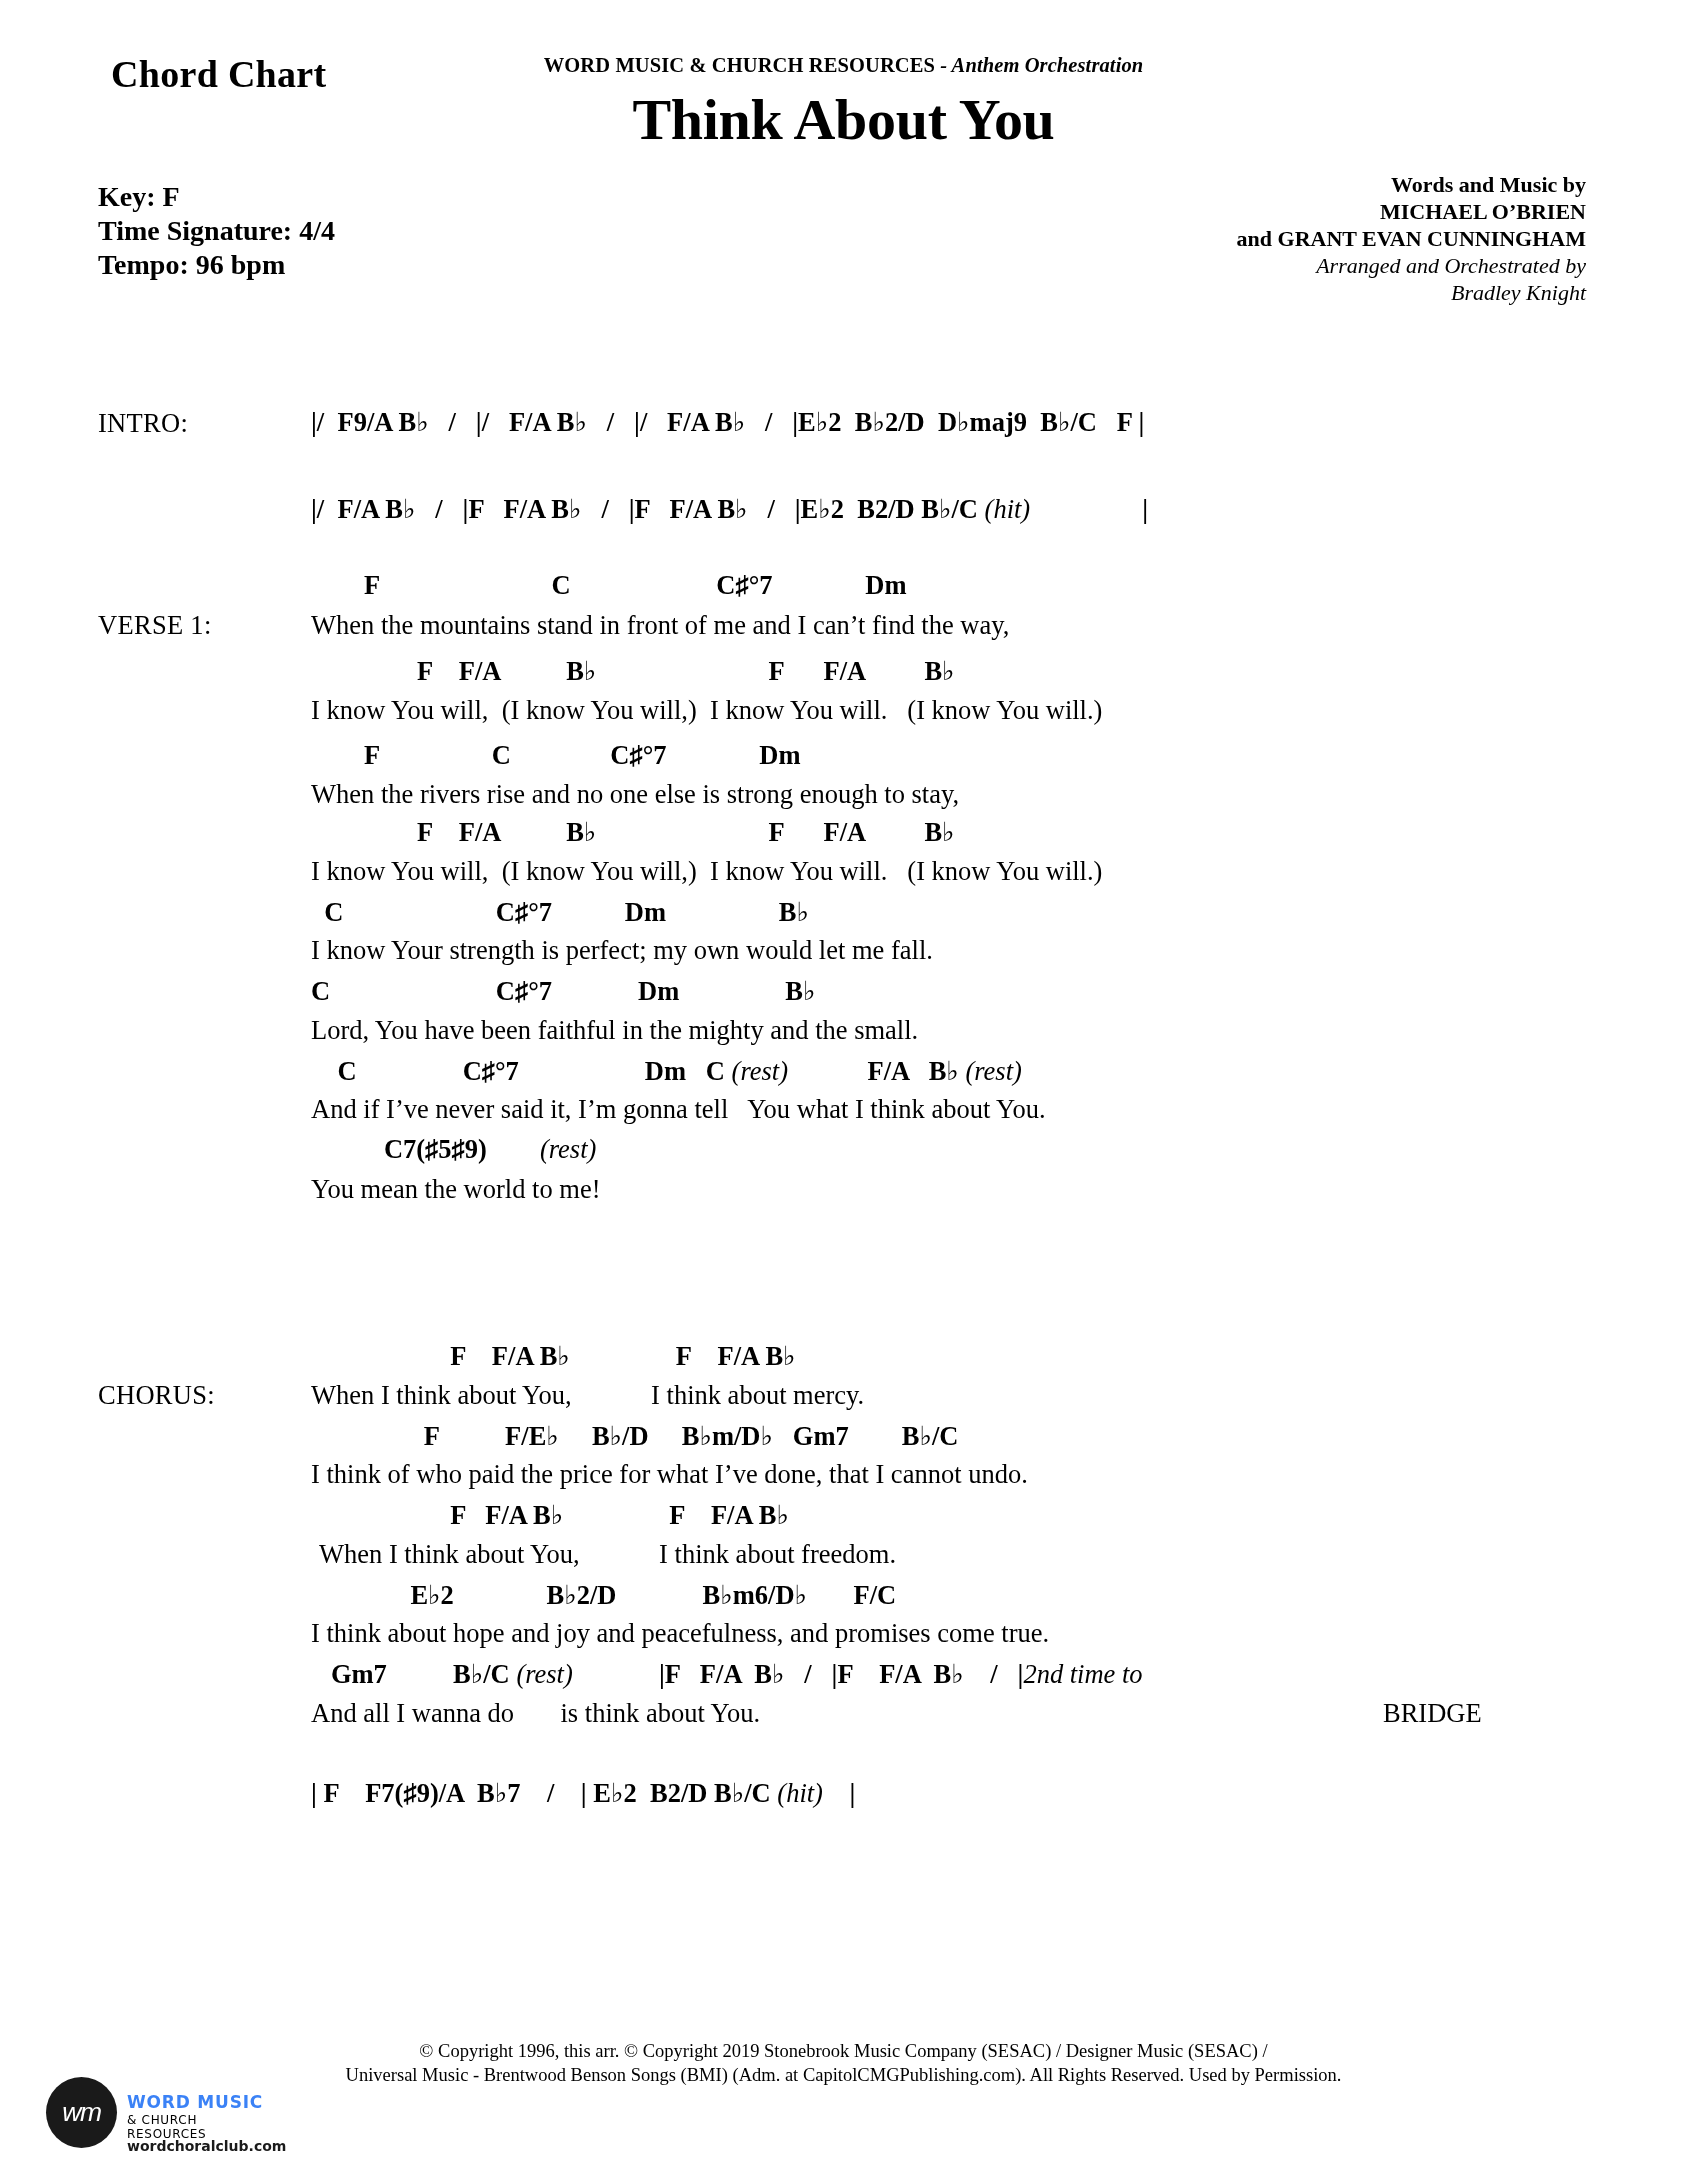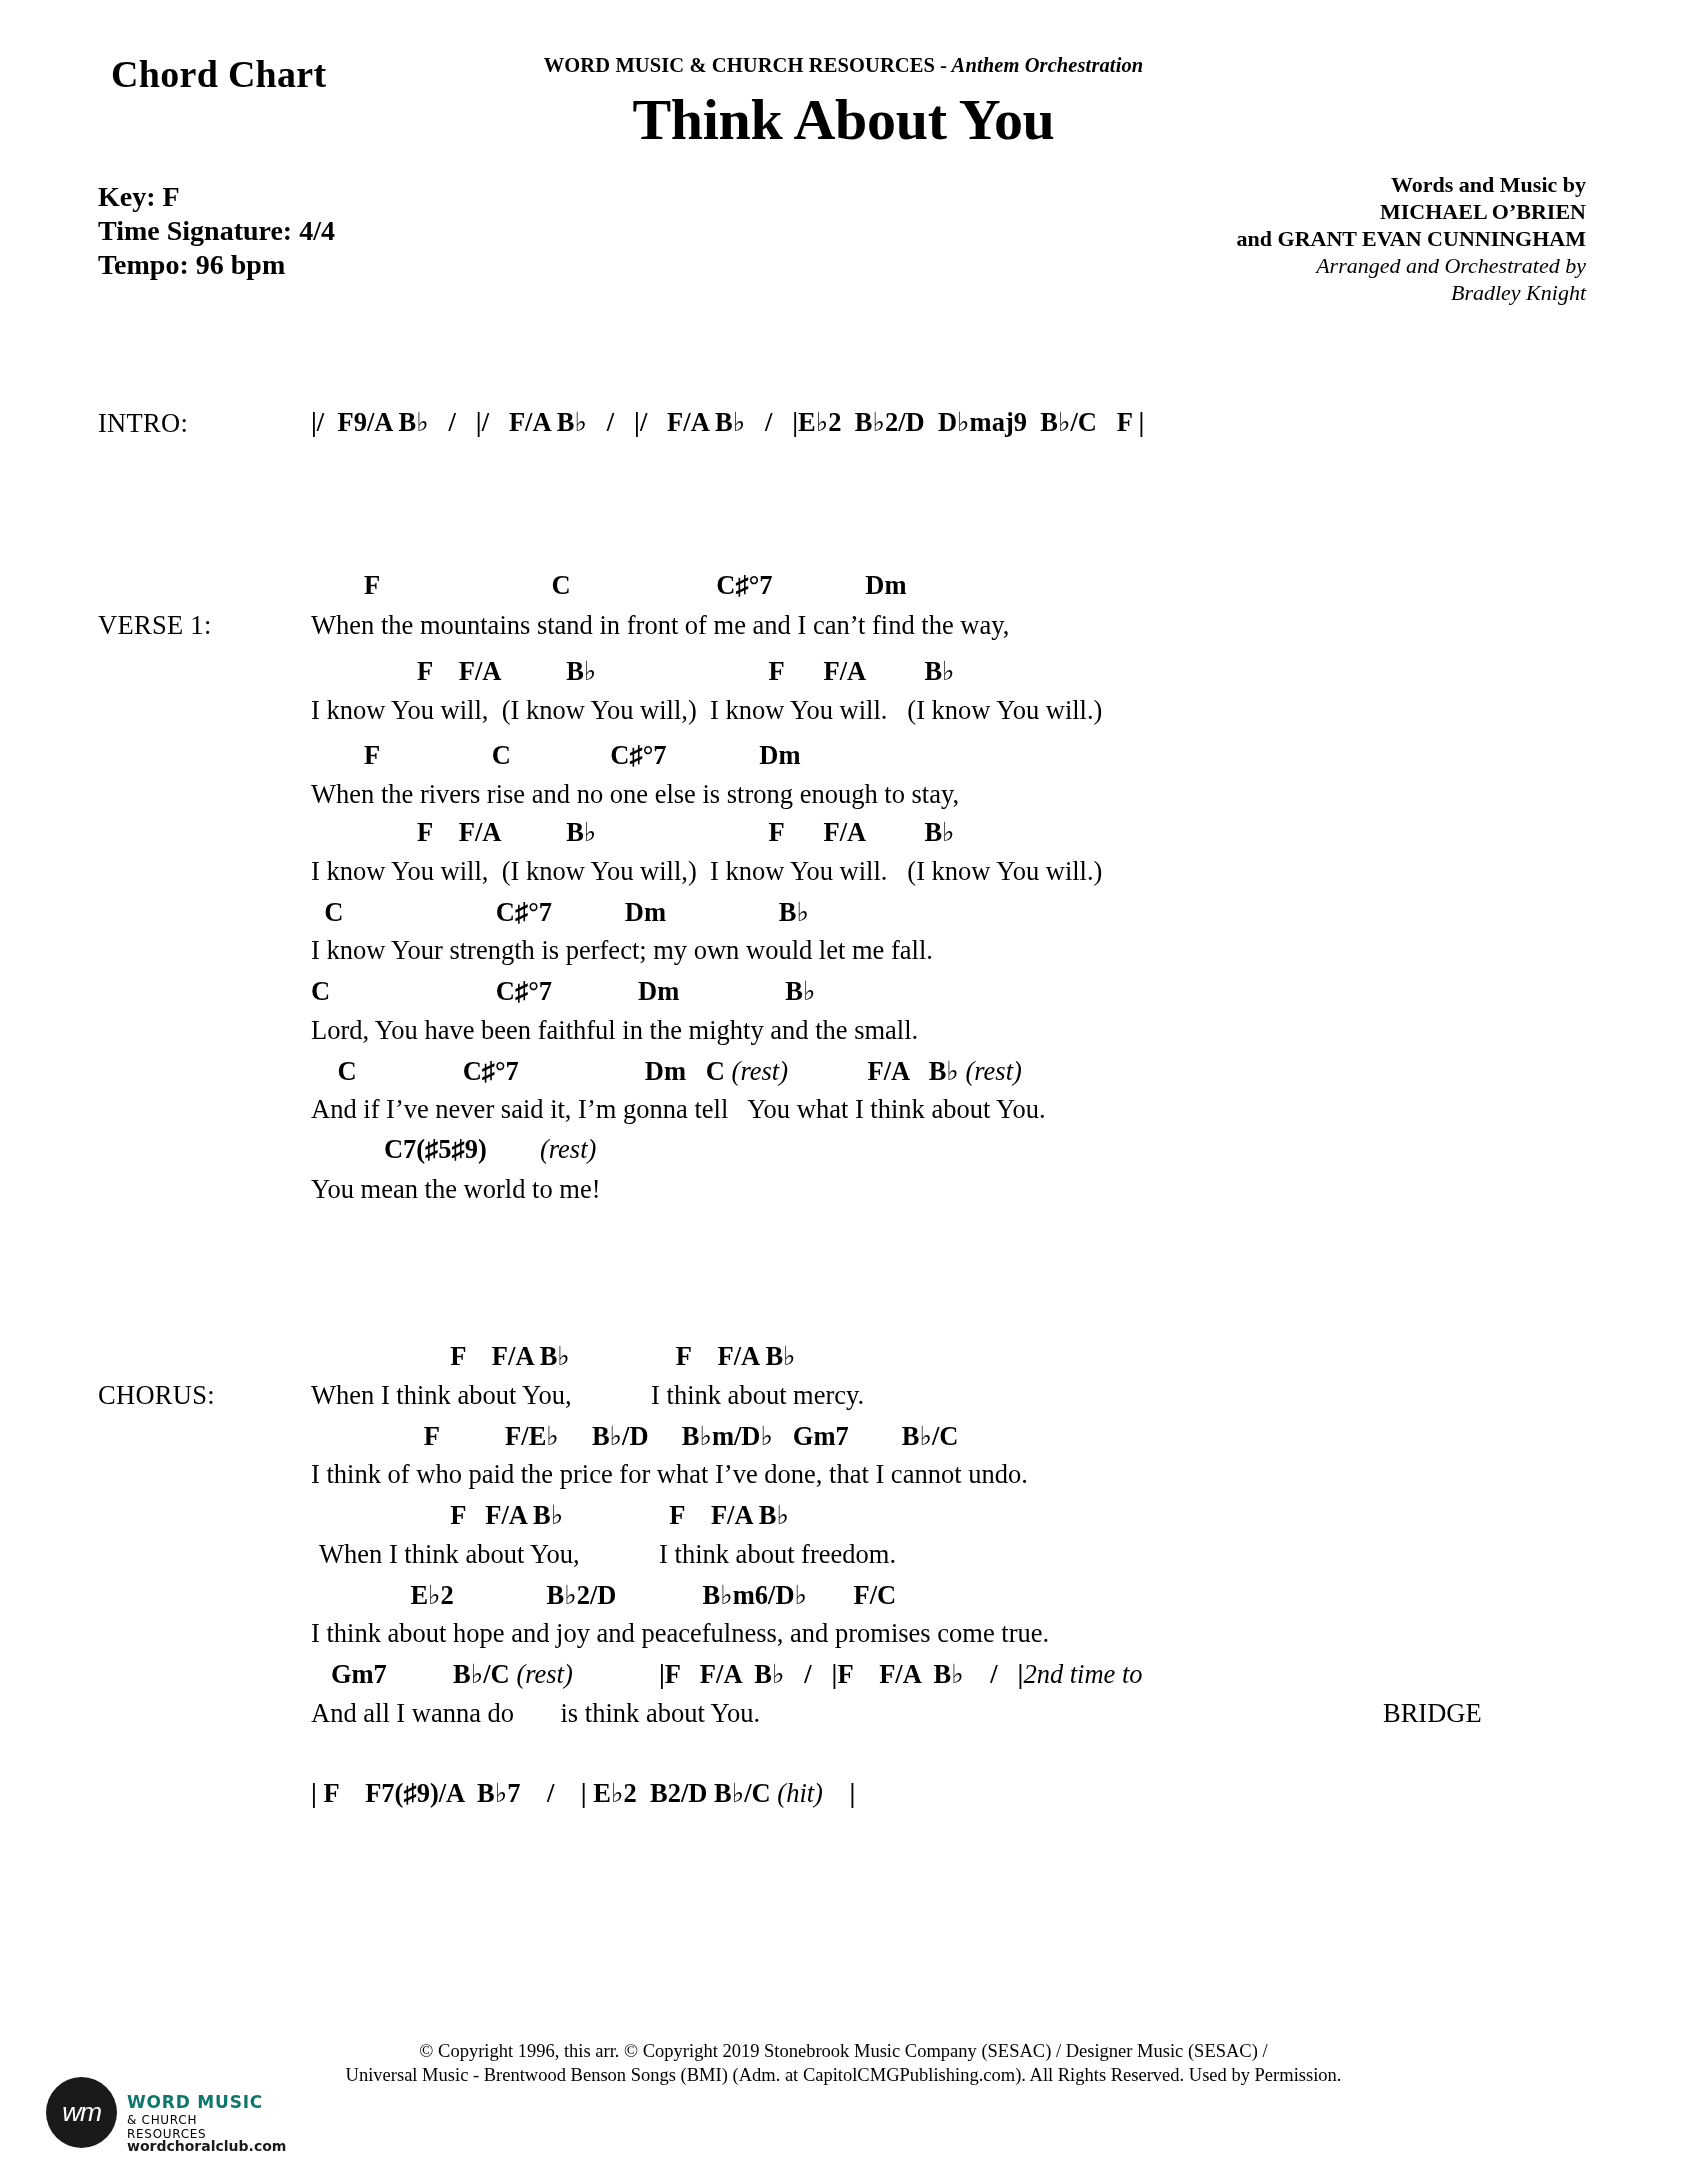--- a/index.html
+++ b/index.html
@@ -141,21 +141,21 @@
   .logo-text {
     position: absolute;
     left: 81px;
     top: 14.6px;
     font-family: "DejaVu Sans", sans-serif;
   }
   .logo-text .l1 {
     font-size: 17px;
     font-weight: bold;
     letter-spacing: 0.8px;
-    color: #0f766e;
+    color: #3b82f6;
   }
   .logo-text .l2 {
     font-size: 12px;
     letter-spacing: 0.7px;
     color: #000000;
     margin-top: 1.3px;
   }
   .logo-url {
     position: absolute;
     left: 81px;
@@ -186,20 +186,21 @@
   <div class="credits">
     <div class="b">Words and Music by</div>
     <div class="b">MICHAEL O’BRIEN</div>
     <div class="b">and GRANT EVAN CUNNINGHAM</div>
     <div class="i">Arranged and Orchestrated by</div>
     <div class="i">Bradley Knight</div>
   </div>
 
   <div class="section-label" style="left:98px; top:408px;">INTRO:</div>
   <div class="line chordline" style="left:311px; top:406px;">|/  F9/A B♭   /   |/   F/A B♭   /   |/   F/A B♭   /   |E♭2  B♭2/D  D♭maj9  B♭/C   F |</div>
+  <div class="line chordline" style="left:311px; top:493px;"><span>|/  F/A B♭   /   |F   F/A B♭   /   |F   F/A B♭   /   |E♭2  B2/D B♭/C </span><span class="ital">(hit)</span><span style="display:inline-block;width:112px;"></span><span>|</span></div>
 
   <div class="section-label" style="left:98px; top:610px;">VERSE 1:</div>
 
   <div class="line chordline" style="left:311px; top:570px;">        F                          C                      C♯°7              Dm</div>
   <div class="line lyricline" style="left:311px; top:610px;">When the mountains stand in front of me and I can’t find the way,</div>
 
   <div class="line chordline" style="left:311px; top:655px;">                F    F/A          B♭                          F      F/A         B♭</div>
   <div class="line lyricline" style="left:311px; top:695px;">I know You will,  (I know You will,)  I know You will.   (I know You will.)</div>
 
   <div class="line chordline" style="left:311px; top:740px;">        F                 C               C♯°7              Dm</div>

